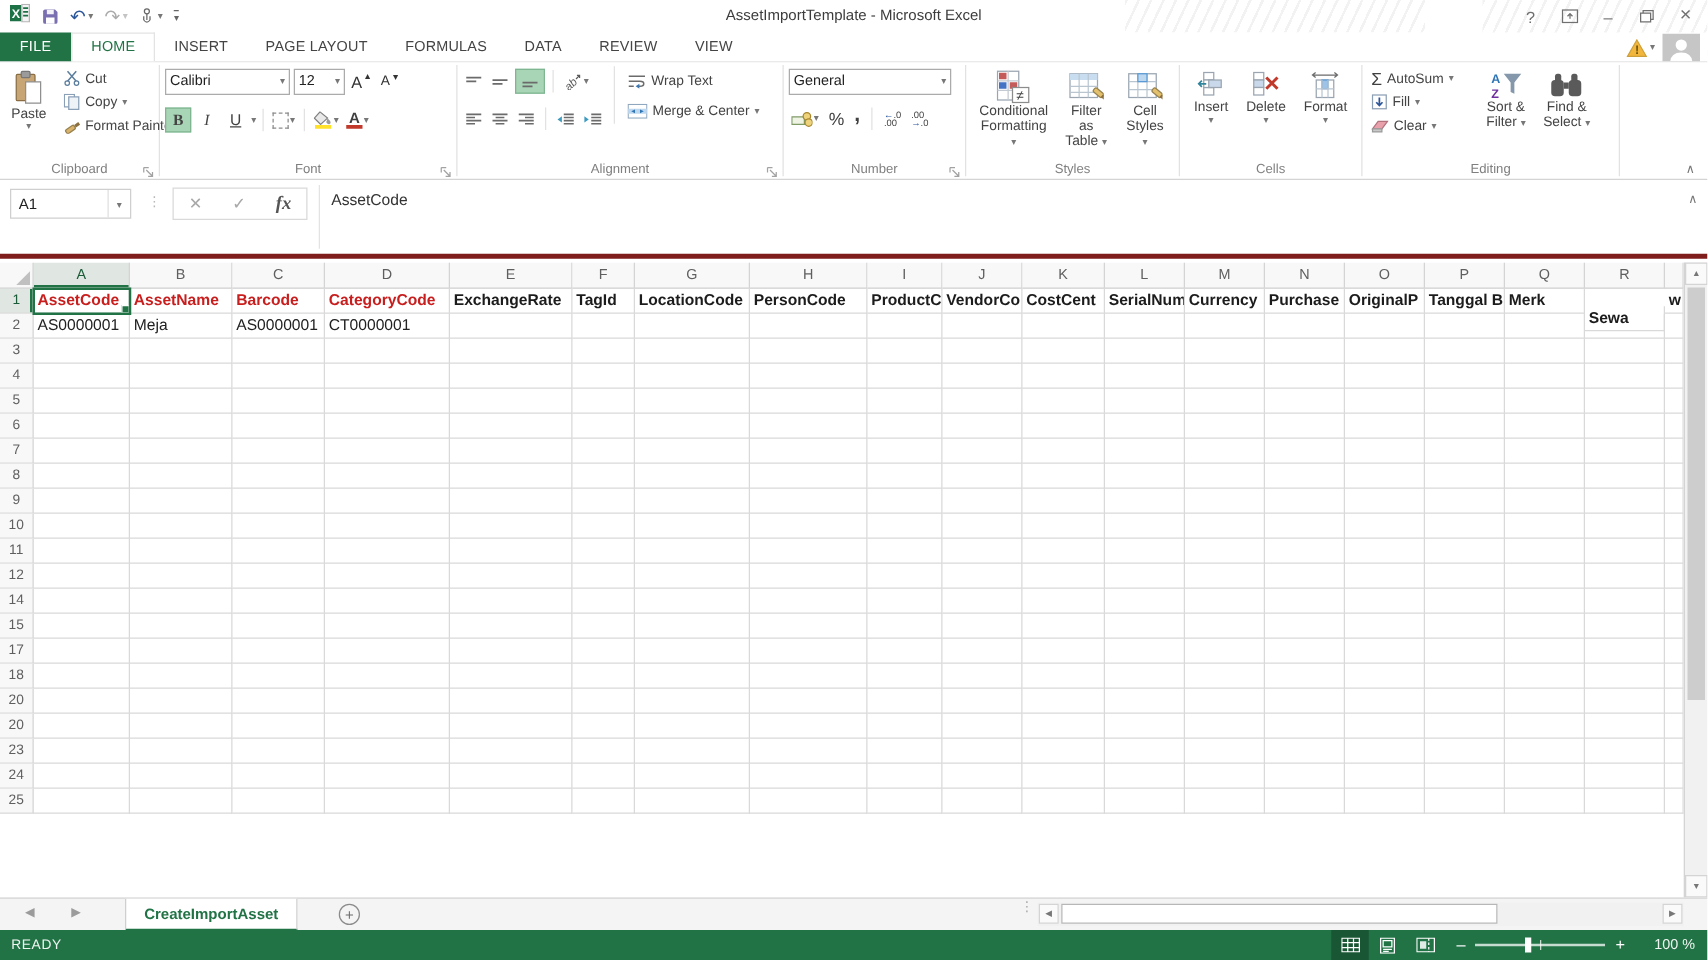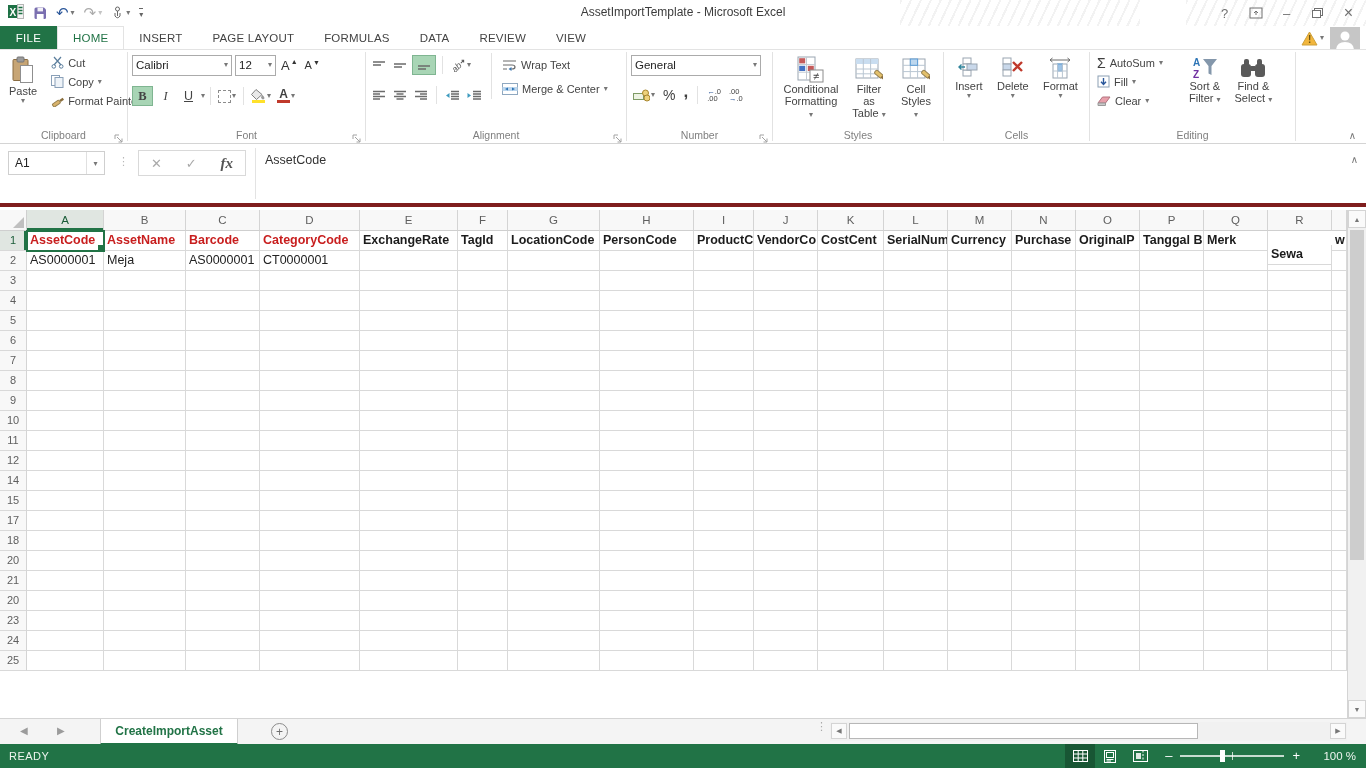--- a/index.html
+++ b/index.html
@@ -967,42 +967,20 @@
         <div class="cell" style="width: 64px;"></div>
         <div class="cell" style="width: 64px;"></div>
         <div class="cell" style="width: 64px;"></div>
         <div class="cell" style="width: 64px;"></div>
         <div class="cell" style="width: 64px;"></div>
         <div class="cell" style="width: 64px;"></div>
         <div class="cell" style="width: 64px;"></div>
         <div class="cell" style="width: 15px;"></div>
       </div>
       <div class="grow">
-        <div class="rowhead">21</div>
-        <div class="cell" style="width: 77px;"></div>
-        <div class="cell" style="width: 82px;"></div>
-        <div class="cell" style="width: 74px;"></div>
-        <div class="cell" style="width: 100px;"></div>
-        <div class="cell" style="width: 98px;"></div>
-        <div class="cell" style="width: 50px;"></div>
-        <div class="cell" style="width: 92px;"></div>
-        <div class="cell" style="width: 94px;"></div>
-        <div class="cell" style="width: 60px;"></div>
-        <div class="cell" style="width: 64px;"></div>
-        <div class="cell" style="width: 66px;"></div>
-        <div class="cell" style="width: 64px;"></div>
-        <div class="cell" style="width: 64px;"></div>
-        <div class="cell" style="width: 64px;"></div>
-        <div class="cell" style="width: 64px;"></div>
-        <div class="cell" style="width: 64px;"></div>
-        <div class="cell" style="width: 64px;"></div>
-        <div class="cell" style="width: 64px;"></div>
-        <div class="cell" style="width: 15px;"></div>
-      </div>
-      <div class="grow">
         <div class="rowhead">20</div>
         <div class="cell" style="width: 77px;"></div>
         <div class="cell" style="width: 82px;"></div>
         <div class="cell" style="width: 74px;"></div>
         <div class="cell" style="width: 100px;"></div>
         <div class="cell" style="width: 98px;"></div>
         <div class="cell" style="width: 50px;"></div>
         <div class="cell" style="width: 92px;"></div>
         <div class="cell" style="width: 94px;"></div>
         <div class="cell" style="width: 60px;"></div>

